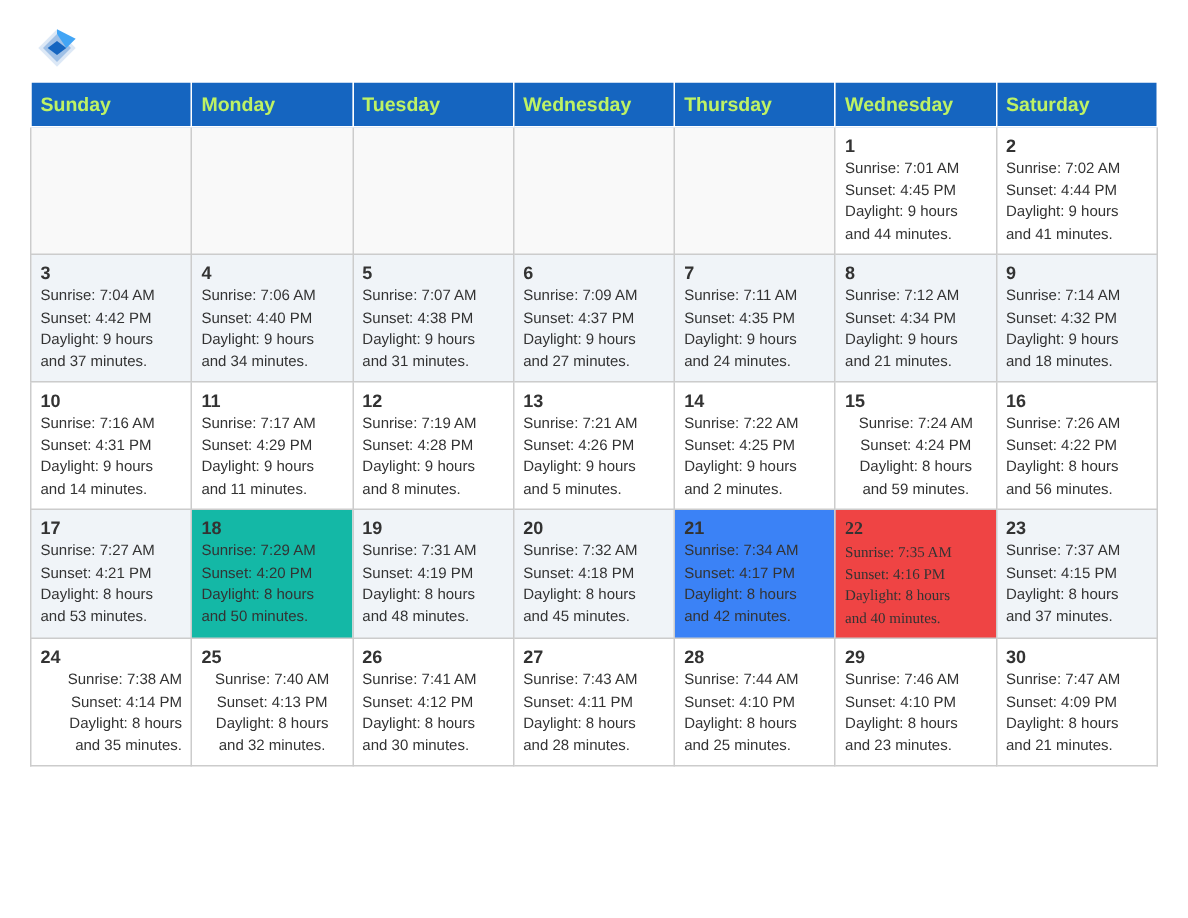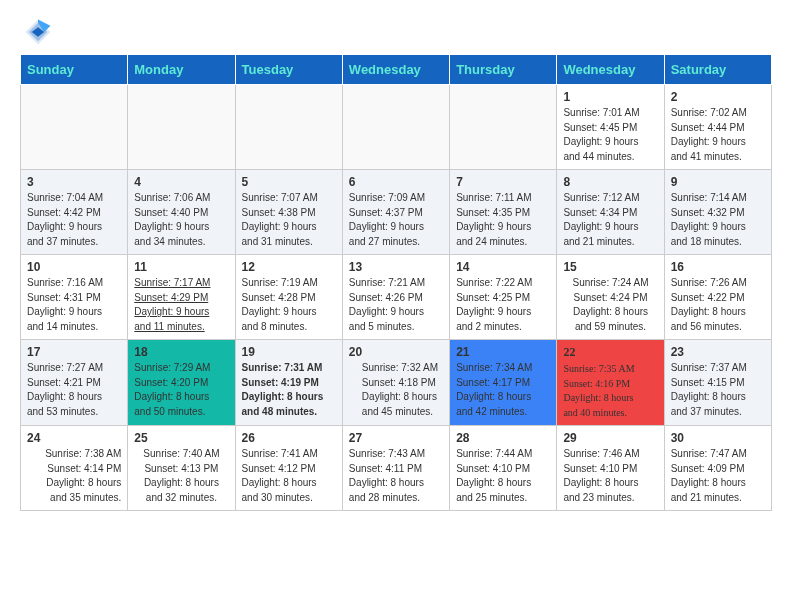--- a/index.html
+++ b/index.html
@@ -41,21 +41,21 @@
     }
     .calendar {
       width: 100%;
       border-collapse: collapse;
       padding: 0 10px;
       margin: 0 10px;
       width: calc(100% - 20px);
     }
     .calendar th {
       background-color: #1565c0;
-      color: #5eead4;
+      color: #bef264;
       font-size: 13px;
       font-weight: bold;
       padding: 7px 6px;
       text-align: left;
       border: 1px solid #fff;
     }
     .calendar td {
       vertical-align: top;
       border: 1px solid #ccc;
       padding: 5px 6px;
@@ -199,21 +199,21 @@
         <tr>
           <td>
             <span class="day-number">10</span>
             <div class="day-info" style="white-space: pre-line;">Sunrise: 7:16 AM
 Sunset: 4:31 PM
 Daylight: 9 hours
 and 14 minutes.</div>
           </td>
           <td>
             <span class="day-number">11</span>
-            <div class="day-info" style="white-space: pre-line; text-decoration: underline;">Sunrise: 7:17 AM
+            <div class="day-info" style="white-space: pre-line;">Sunrise: 7:17 AM
 Sunset: 4:29 PM
 Daylight: 9 hours
 and 11 minutes.</div>
           </td>
           <td>
             <span class="day-number">12</span>
             <div class="day-info" style="white-space: pre-line;">Sunrise: 7:19 AM
 Sunset: 4:28 PM
 Daylight: 9 hours
 and 8 minutes.</div>
@@ -257,28 +257,28 @@
           </td>
           <td style="background-color: #14b8a6;">
             <span class="day-number">18</span>
             <div class="day-info" style="white-space: pre-line;">Sunrise: 7:29 AM
 Sunset: 4:20 PM
 Daylight: 8 hours
 and 50 minutes.</div>
           </td>
           <td style="background-color: rgb(240, 244, 248);">
             <span class="day-number">19</span>
-            <div class="day-info" style="white-space: pre-line; font-weight: bold;">Sunrise: 7:31 AM
+            <div class="day-info" style="white-space: pre-line;">Sunrise: 7:31 AM
 Sunset: 4:19 PM
 Daylight: 8 hours
 and 48 minutes.</div>
           </td>
           <td style="background-color: rgb(240, 244, 248);">
             <span class="day-number">20</span>
-            <div class="day-info" style="white-space: pre-line; margin-left: 13px;">Sunrise: 7:32 AM
+            <div class="day-info" style="white-space: pre-line;">Sunrise: 7:32 AM
 Sunset: 4:18 PM
 Daylight: 8 hours
 and 45 minutes.</div>
           </td>
           <td style="background-color: #3b82f6;">
             <span class="day-number">21</span>
             <div class="day-info" style="white-space: pre-line;">Sunrise: 7:34 AM
 Sunset: 4:17 PM
 Daylight: 8 hours
 and 42 minutes.</div>

